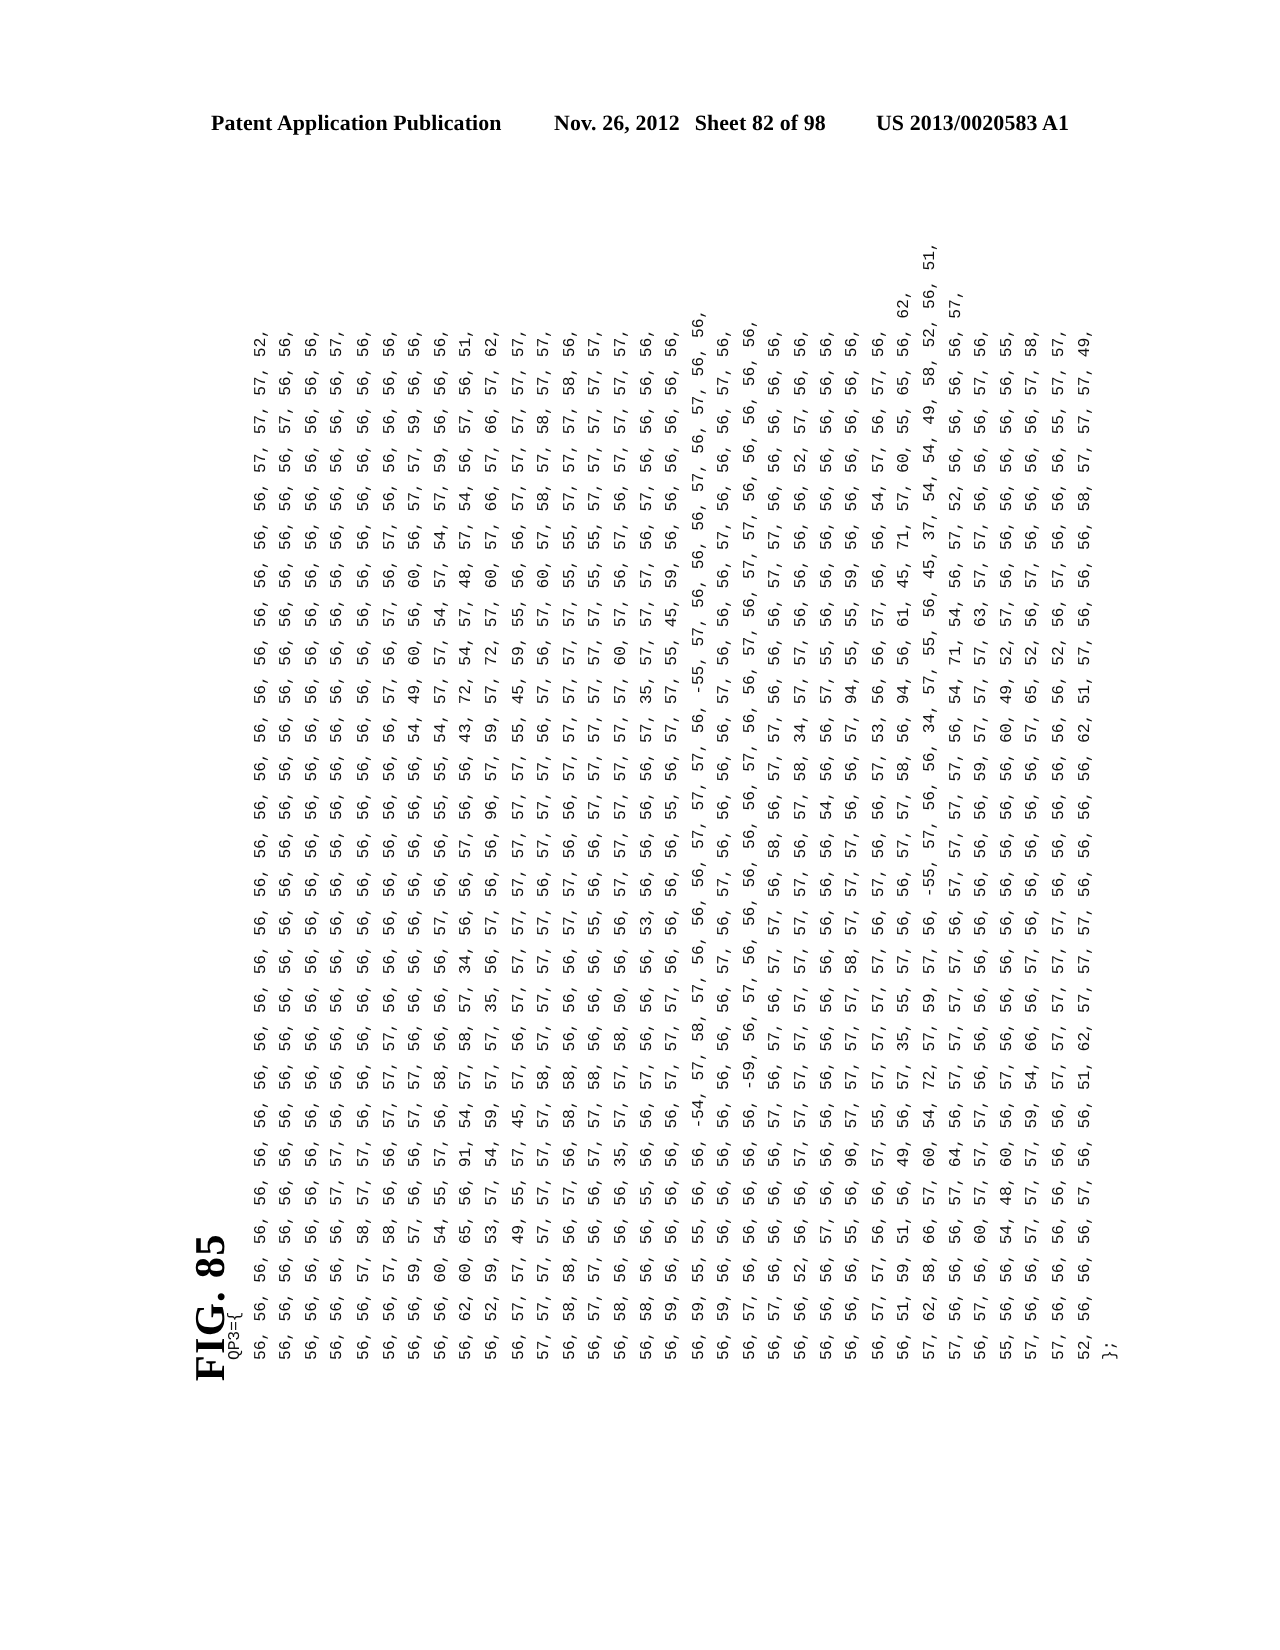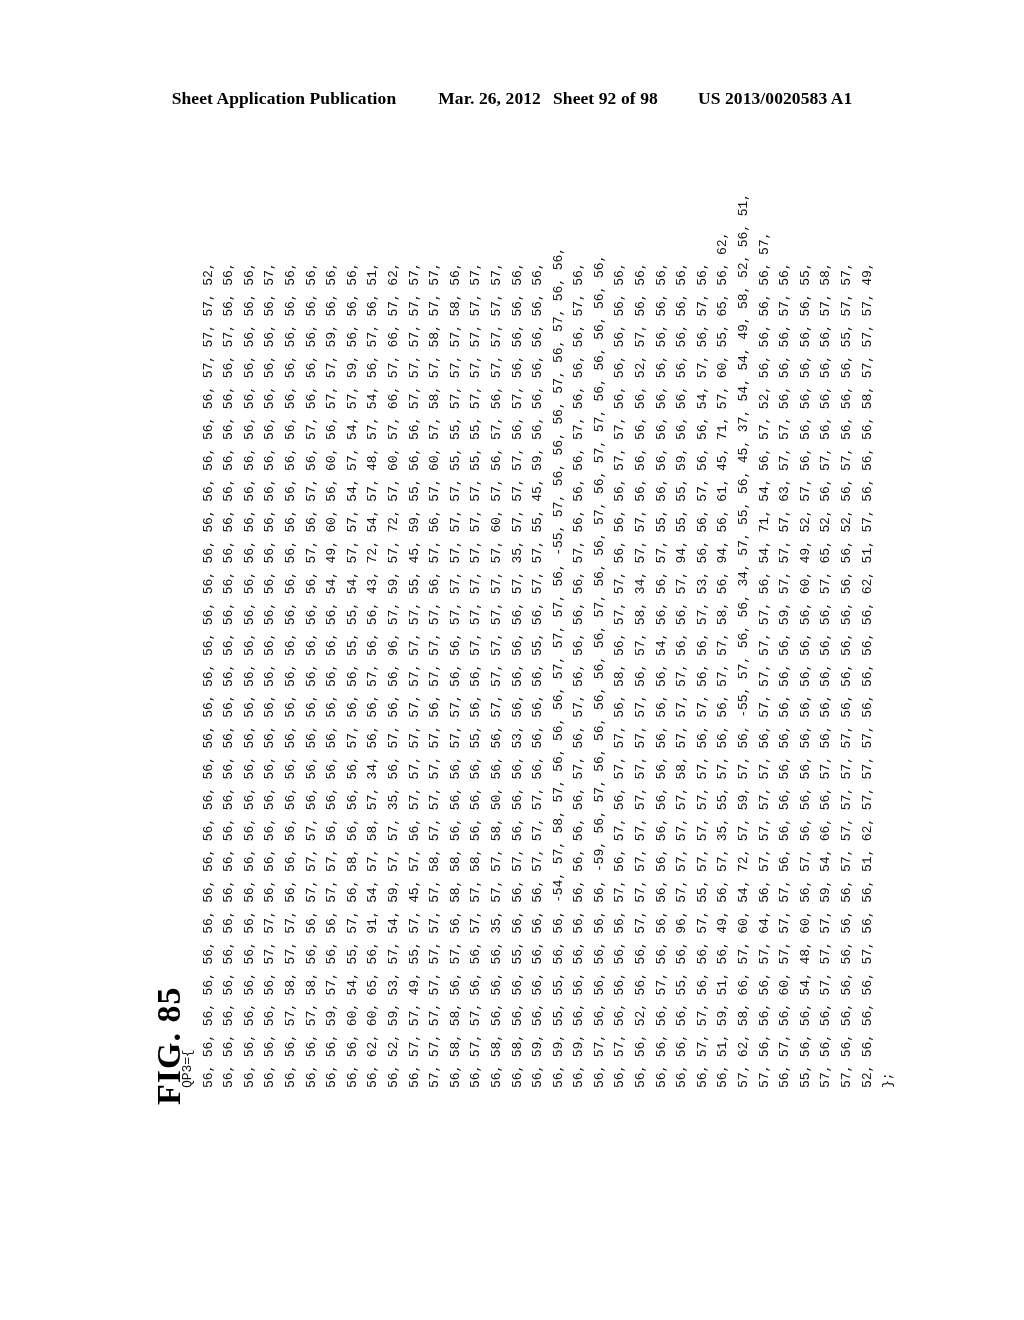--- a/index.html
+++ b/index.html
@@ -74,21 +74,21 @@
     letter-spacing: -0.2px;
     white-space: pre;
     color: #111111;
   }
   #code-listing .ln { display: block; height: 20.6px; }
 </style>
 </head>
 <body>
 
 <div id="page-header">
-  <span class="hdr-seg">Sheet Application Publication</span><span class="gap-big"></span><span class="hdr-seg">Mar. 26, 2012</span><span class="gap-mid"></span><span class="hdr-seg">Sheet 92 of 98</span><span class="gap-pat"></span><span class="hdr-seg">US 2013/0020583 A1</span>
+  <span class="hdr-seg">Patent Application Publication</span><span class="gap-big"></span><span class="hdr-seg">Nov. 26, 2012</span><span class="gap-mid"></span><span class="hdr-seg">Sheet 82 of 98</span><span class="gap-pat"></span><span class="hdr-seg">US 2013/0020583 A1</span>
 </div>
 
 <div id="figure-area">
 
   <div id="fig-label">FIG. 85</div>
 
   <div id="listing-rot">
     <div id="code-listing"><span class="ln">QP3={</span><span class="ln">56, 56, 56, 56, 56, 56, 56, 56, 56, 56, 56, 56, 56, 56, 56, 56, 56, 56, 56, 56, 56, 56, 56, 57, 57, 57, 52,</span><span class="ln">56, 56, 56, 56, 56, 56, 56, 56, 56, 56, 56, 56, 56, 56, 56, 56, 56, 56, 56, 56, 56, 56, 56, 56, 57, 56, 56,</span><span class="ln">56, 56, 56, 56, 56, 56, 56, 56, 56, 56, 56, 56, 56, 56, 56, 56, 56, 56, 56, 56, 56, 56, 56, 56, 56, 56, 56,</span><span class="ln">56, 56, 56, 56, 57, 57, 56, 56, 56, 56, 56, 56, 56, 56, 56, 56, 56, 56, 56, 56, 56, 56, 56, 56, 56, 56, 57,</span><span class="ln">56, 56, 57, 58, 57, 57, 56, 56, 56, 56, 56, 56, 56, 56, 56, 56, 56, 56, 56, 56, 56, 56, 56, 56, 56, 56, 56,</span><span class="ln">56, 56, 57, 58, 56, 56, 57, 57, 57, 56, 56, 56, 56, 56, 56, 56, 56, 57, 56, 57, 56, 57, 56, 56, 56, 56, 56,</span><span class="ln">56, 56, 59, 57, 56, 56, 57, 57, 56, 56, 56, 56, 56, 56, 56, 56, 54, 49, 60, 56, 60, 56, 57, 57, 59, 56, 56,</span><span class="ln">56, 56, 60, 54, 55, 57, 56, 58, 56, 56, 56, 57, 56, 56, 55, 55, 54, 57, 57, 54, 57, 54, 57, 59, 56, 56, 56,</span><span class="ln">56, 62, 60, 65, 56, 91, 54, 57, 58, 57, 34, 56, 56, 57, 56, 56, 43, 72, 54, 57, 48, 57, 54, 56, 57, 56, 51,</span><span class="ln">56, 52, 59, 53, 57, 54, 59, 57, 57, 35, 56, 57, 56, 56, 96, 57, 59, 57, 72, 57, 60, 57, 66, 57, 66, 57, 62,</span><span class="ln">56, 57, 57, 49, 55, 57, 45, 57, 56, 57, 57, 57, 57, 57, 57, 57, 55, 45, 59, 55, 56, 56, 57, 57, 57, 57, 57,</span><span class="ln">57, 57, 57, 57, 57, 57, 57, 58, 57, 57, 57, 57, 56, 57, 57, 57, 56, 57, 56, 57, 60, 57, 58, 57, 58, 57, 57,</span><span class="ln">56, 58, 58, 56, 57, 56, 58, 58, 56, 56, 56, 57, 57, 56, 56, 57, 57, 57, 57, 57, 55, 55, 57, 57, 57, 58, 56,</span><span class="ln">56, 57, 57, 56, 56, 57, 57, 58, 56, 56, 56, 55, 56, 56, 57, 57, 57, 57, 57, 57, 55, 55, 57, 57, 57, 57, 57,</span><span class="ln">56, 58, 56, 56, 56, 35, 57, 57, 58, 50, 56, 56, 57, 57, 57, 57, 57, 57, 60, 57, 56, 57, 56, 57, 57, 57, 57,</span><span class="ln">56, 58, 56, 56, 55, 56, 56, 57, 56, 56, 56, 53, 56, 56, 56, 56, 57, 35, 57, 57, 57, 56, 57, 56, 56, 56, 56,</span><span class="ln">56, 59, 56, 56, 56, 56, 56, 57, 57, 57, 56, 56, 56, 56, 55, 56, 57, 57, 55, 45, 59, 56, 56, 56, 56, 56, 56,</span><span class="ln">56, 59, 55, 55, 56, 56, -54, 57, 58, 57, 56, 56, 56, 57, 57, 57, 56, -55, 57, 56, 56, 56, 57, 56, 57, 56, 56,</span><span class="ln">56, 59, 56, 56, 56, 56, 56, 56, 56, 56, 57, 56, 57, 56, 56, 56, 56, 57, 56, 56, 56, 57, 56, 56, 56, 57, 56,</span><span class="ln">56, 57, 56, 56, 56, 56, 56, -59, 56, 57, 56, 56, 56, 56, 56, 57, 56, 56, 57, 56, 57, 57, 56, 56, 56, 56, 56,</span><span class="ln">56, 57, 56, 56, 56, 56, 57, 56, 57, 56, 57, 57, 56, 58, 56, 57, 57, 56, 56, 56, 57, 57, 56, 56, 56, 56, 56,</span><span class="ln">56, 56, 52, 56, 56, 57, 57, 57, 57, 57, 57, 57, 57, 56, 57, 58, 34, 57, 57, 56, 56, 56, 56, 52, 57, 56, 56,</span><span class="ln">56, 56, 56, 57, 56, 56, 56, 56, 56, 56, 56, 56, 56, 56, 54, 56, 56, 57, 55, 56, 56, 56, 56, 56, 56, 56, 56,</span><span class="ln">56, 56, 56, 55, 56, 96, 57, 57, 57, 57, 58, 57, 57, 57, 56, 56, 57, 94, 55, 55, 59, 56, 56, 56, 56, 56, 56,</span><span class="ln">56, 57, 57, 56, 56, 57, 55, 57, 57, 57, 57, 56, 57, 56, 56, 57, 53, 56, 56, 57, 56, 56, 54, 57, 56, 57, 56,</span><span class="ln">56, 51, 59, 51, 56, 49, 56, 57, 35, 55, 57, 56, 56, 57, 57, 58, 56, 94, 56, 61, 45, 71, 57, 60, 55, 65, 56, 62,</span><span class="ln">57, 62, 58, 66, 57, 60, 54, 72, 57, 59, 57, 56, -55, 57, 56, 56, 34, 57, 55, 56, 45, 37, 54, 54, 49, 58, 52, 56, 51,</span><span class="ln">57, 56, 56, 56, 57, 64, 56, 57, 57, 57, 57, 56, 57, 57, 57, 57, 56, 54, 71, 54, 56, 57, 52, 56, 56, 56, 56, 57,</span><span class="ln">56, 57, 56, 60, 57, 57, 57, 56, 56, 56, 56, 56, 56, 56, 56, 59, 57, 57, 57, 63, 57, 57, 56, 56, 56, 57, 56,</span><span class="ln">55, 56, 56, 54, 48, 60, 56, 57, 56, 56, 56, 56, 56, 56, 56, 56, 60, 49, 52, 57, 56, 56, 56, 56, 56, 56, 55,</span><span class="ln">57, 56, 56, 57, 57, 57, 59, 54, 66, 56, 57, 56, 56, 56, 56, 56, 57, 65, 52, 56, 57, 56, 56, 56, 56, 57, 58,</span><span class="ln">57, 56, 56, 56, 56, 56, 56, 57, 57, 57, 57, 57, 56, 56, 56, 56, 56, 56, 52, 56, 57, 56, 56, 56, 55, 57, 57,</span><span class="ln">52, 56, 56, 56, 57, 56, 56, 51, 62, 57, 57, 57, 56, 56, 56, 56, 62, 51, 57, 56, 56, 56, 58, 57, 57, 57, 49,</span><span class="ln">};</span></div>
   </div>
 

